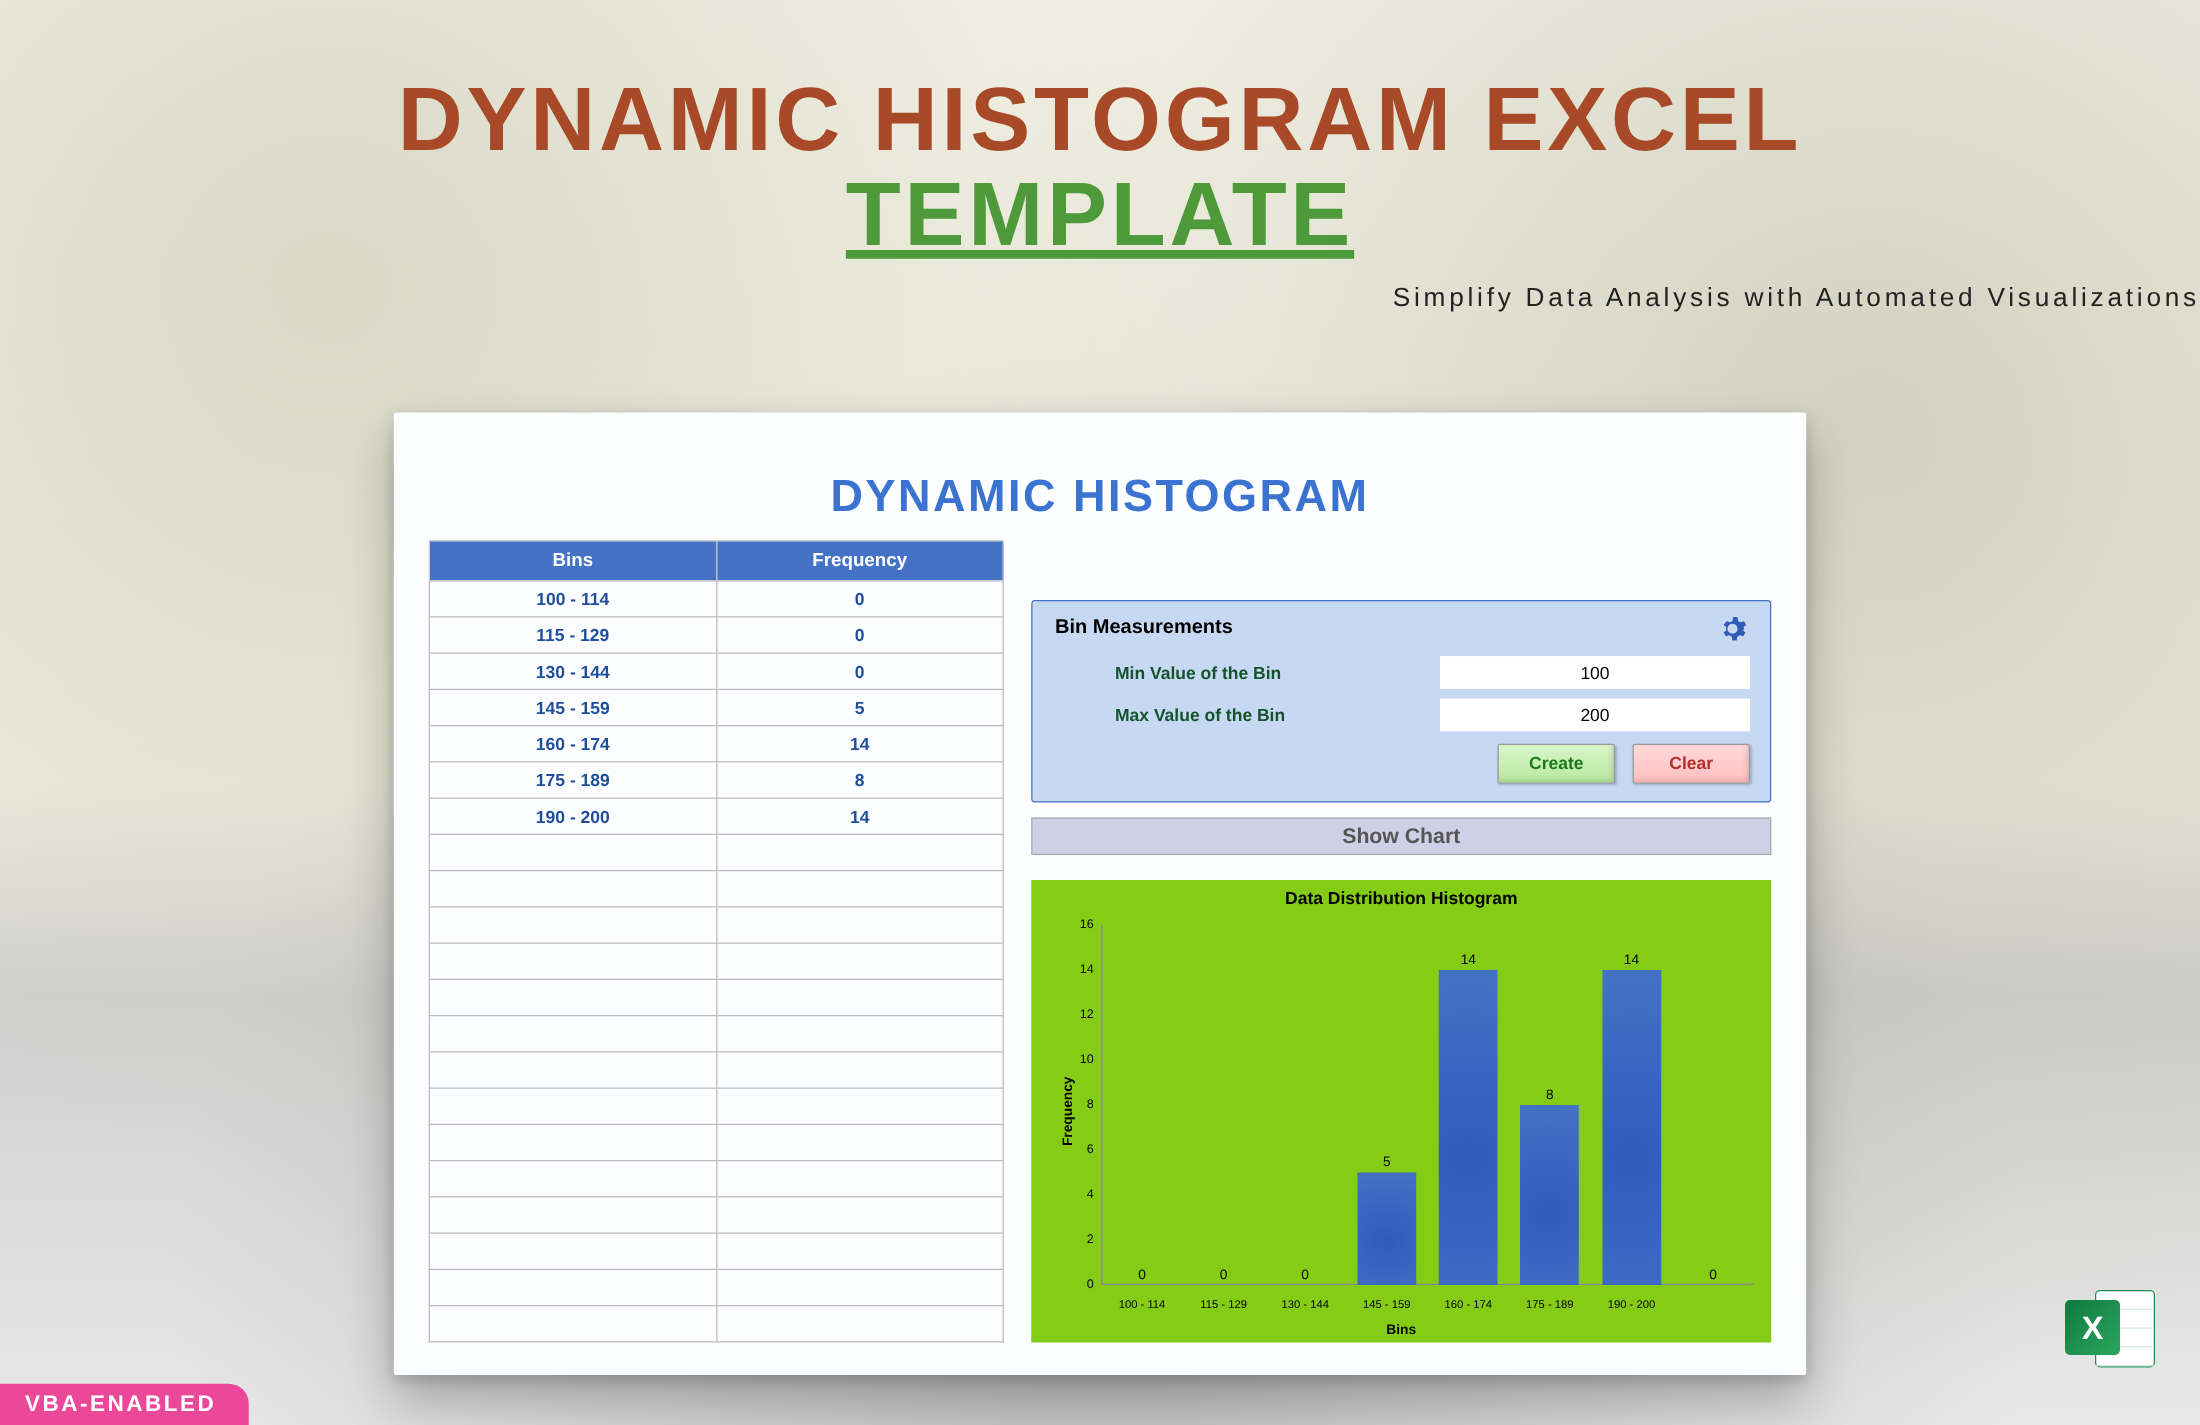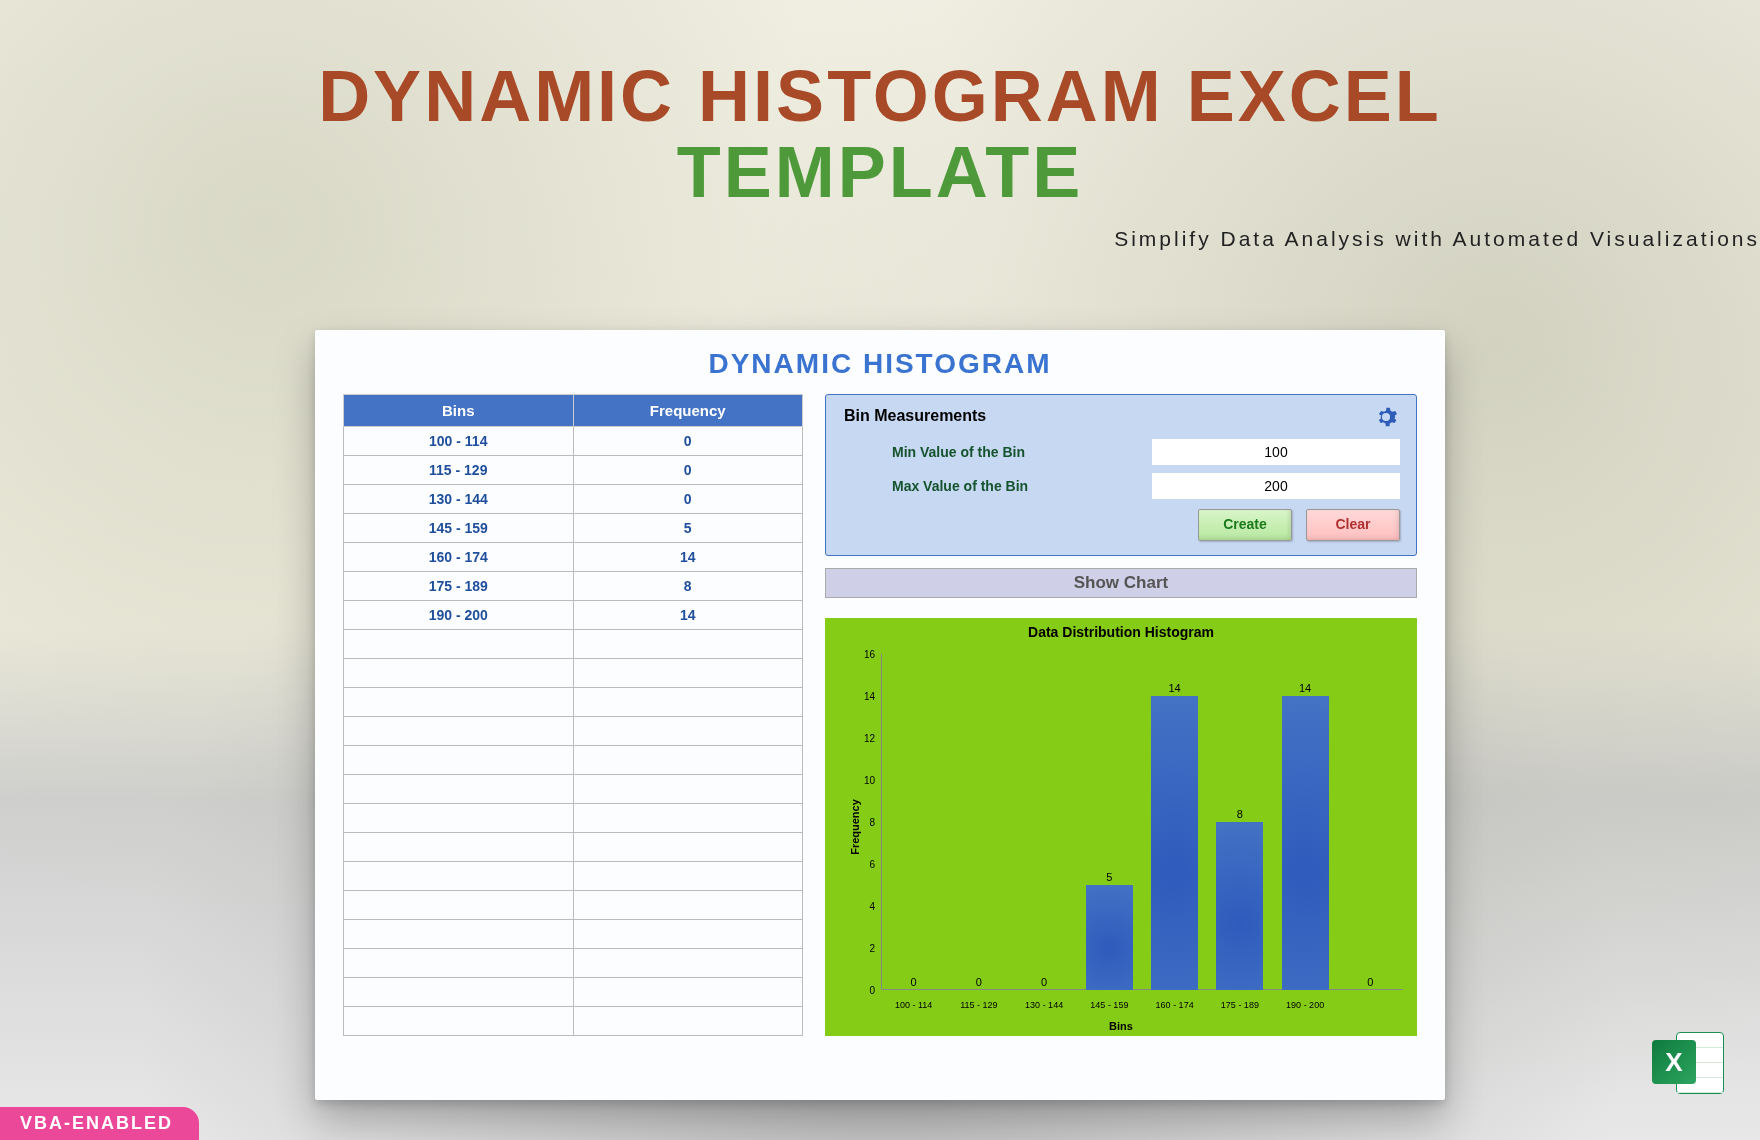--- a/index.html
+++ b/index.html
@@ -26,20 +26,21 @@
   .hero-title .line1 {
     font-size: 72px;
     font-weight: 900;
     letter-spacing: 3px;
   }
   .hero-title .line2 {
     font-size: 72px;
     font-weight: 900;
     letter-spacing: 3px;
     margin-top: -6px;
+    text-decoration: underline;
   }
   .subtitle {
     text-align: right;
     margin-top: 14px;
     font-size: 21px;
     letter-spacing: 3px;
     color: #222;
   }
 
   
@@ -51,24 +52,25 @@
     width: 1130px;
     height: 770px;
     background: #fcfdff;
     box-shadow: 0 20px 40px rgba(0,0,0,0.25), 0 4px 10px rgba(0,0,0,0.15);
     border-radius: 2px;
     padding: 18px 28px 0 28px;
     box-sizing: border-box;
   }
   .card-title {
     text-align: center;
-    font-size: 28px;
+    font-size: 36px;
     font-weight: 900;
     letter-spacing: 2px;
     margin-bottom: 14px;
+    margin-top: 28px;
   }
   .card-body {
     display: flex;
     gap: 22px;
   }
 
   
   .table-wrap { width: 460px; }
   table.bins {
     width: 100%;
@@ -87,21 +89,21 @@
     border: 1px solid #bbb;
     text-align: center;
     font-size: 14px;
     font-weight: bold;
     color: #1f4e9c;
     height: 26px;
   }
   table.bins tr.empty td { color: transparent; }
 
   
-  .right-col { flex: 1; display: flex; flex-direction: column; }
+  .right-col { flex: 1; display: flex; flex-direction: column; margin-top: 48px; }
   .bin-panel {
     background: #c7d8f2;
     border: 1px solid #4472c4;
     border-radius: 3px;
     padding: 12px 16px 14px 18px;
     position: relative;
   }
   .bin-panel-title {
     font-weight: bold;
     font-size: 16px;

